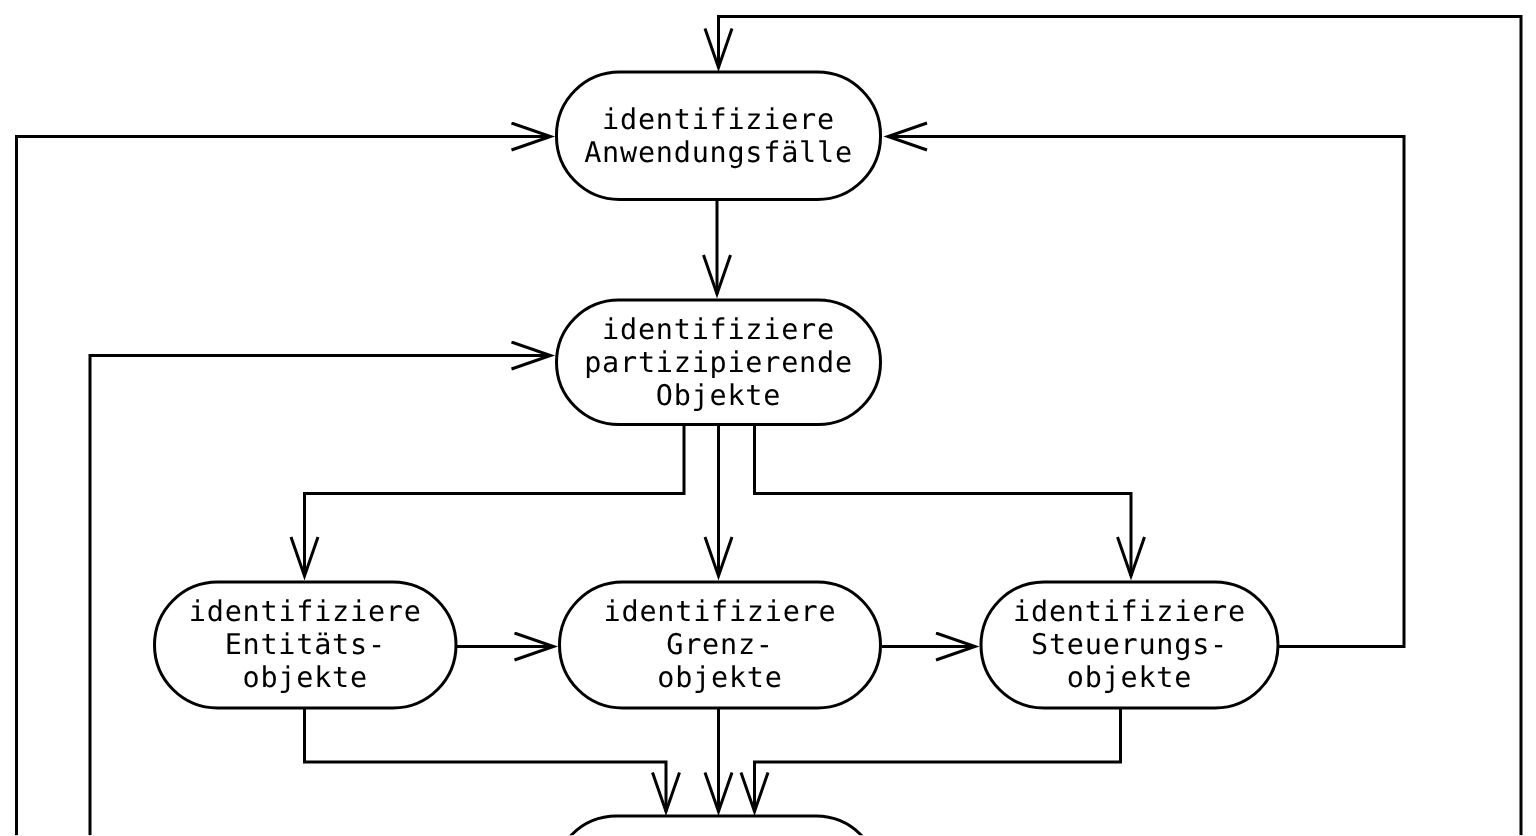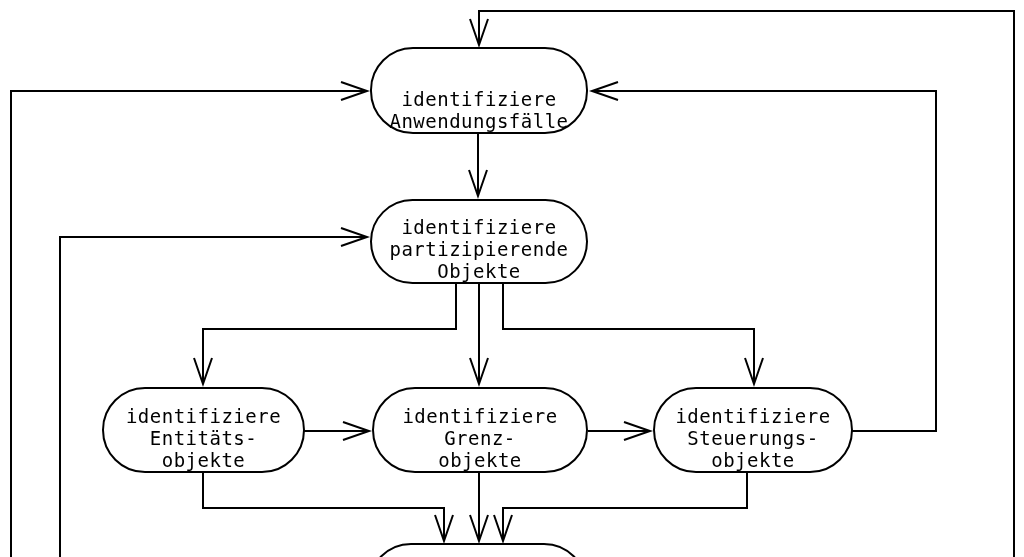--- a/index.html
+++ b/index.html
@@ -27,21 +27,21 @@
     stroke: #000000;
     stroke-width: 2;
   }
   .node {
     position: absolute;
     box-sizing: border-box;
     background: #ffffff;
     border: 2px solid #000000;
     border-radius: 43px;
     display: flex;
-    align-items: flex-end;
+    align-items: center;
     justify-content: center;
   }
   .node-label {
     display: block;
     text-align: center;
     white-space: pre-line;
     font-size: 19px;
     line-height: 22px;
     color: #000000;
     letter-spacing: 0.5px;

